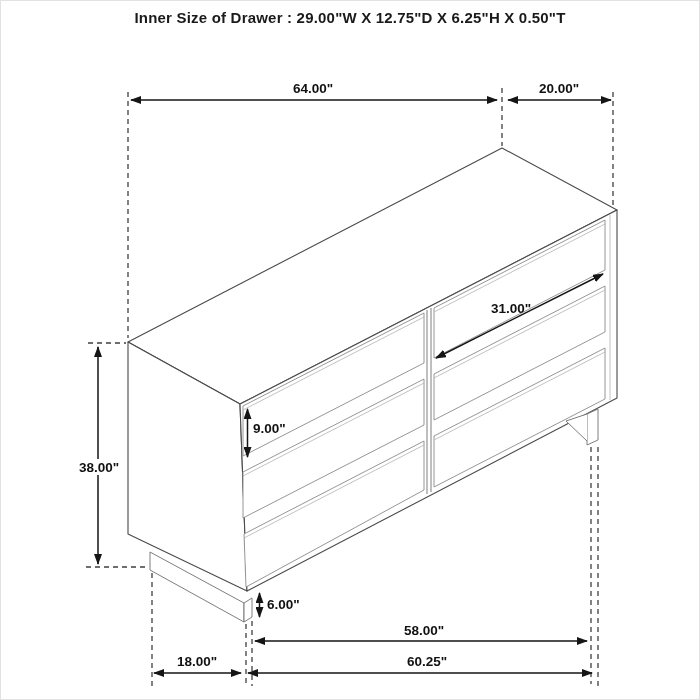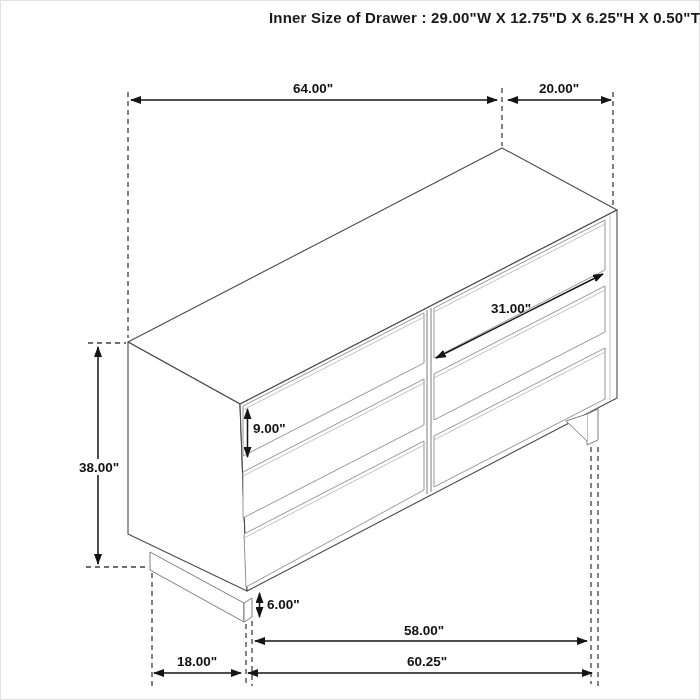--- a/index.html
+++ b/index.html
@@ -1,18 +1,18 @@
 <!DOCTYPE html>
 <html><head>
 <meta charset="utf-8">
 <style>
   html,body{margin:0;padding:0;background:#fff;}
   body{width:700px;height:700px;position:relative;font-family:"Liberation Sans",sans-serif;}
   .frame{position:absolute;inset:0;border:1px solid #e2e2e2;box-sizing:border-box;background:#ffffff;}
-  .title{position:absolute;top:9px;left:0;width:100%;text-align:right;
+  .title{position:absolute;top:9px;left:0;width:100%;text-align:center;
          font-size:15px;font-weight:bold;color:#1a1a1a;letter-spacing:0.2px;}
   svg{position:absolute;top:0;left:0;}
   .outline{fill:#ffffff;stroke:#4a4a4a;stroke-width:1.1;stroke-linejoin:round;}
   .cell{fill:#ffffff;stroke:#8a8a8a;stroke-width:0.9;stroke-linejoin:round;}
   .bevel{stroke:#b3b3b3;stroke-width:0.8;fill:none;}
   .detail{stroke:#6f6f6f;stroke-width:0.9;fill:#ffffff;stroke-linejoin:round;}
   .dash{stroke:#3f3f3f;stroke-width:1.3;stroke-dasharray:5 4;fill:none;}
   .dim{stroke:#151515;stroke-width:1.5;fill:none;}
   .dimtext{font-family:"Liberation Sans",sans-serif;font-size:13.5px;font-weight:bold;fill:#111;}
 </style>

